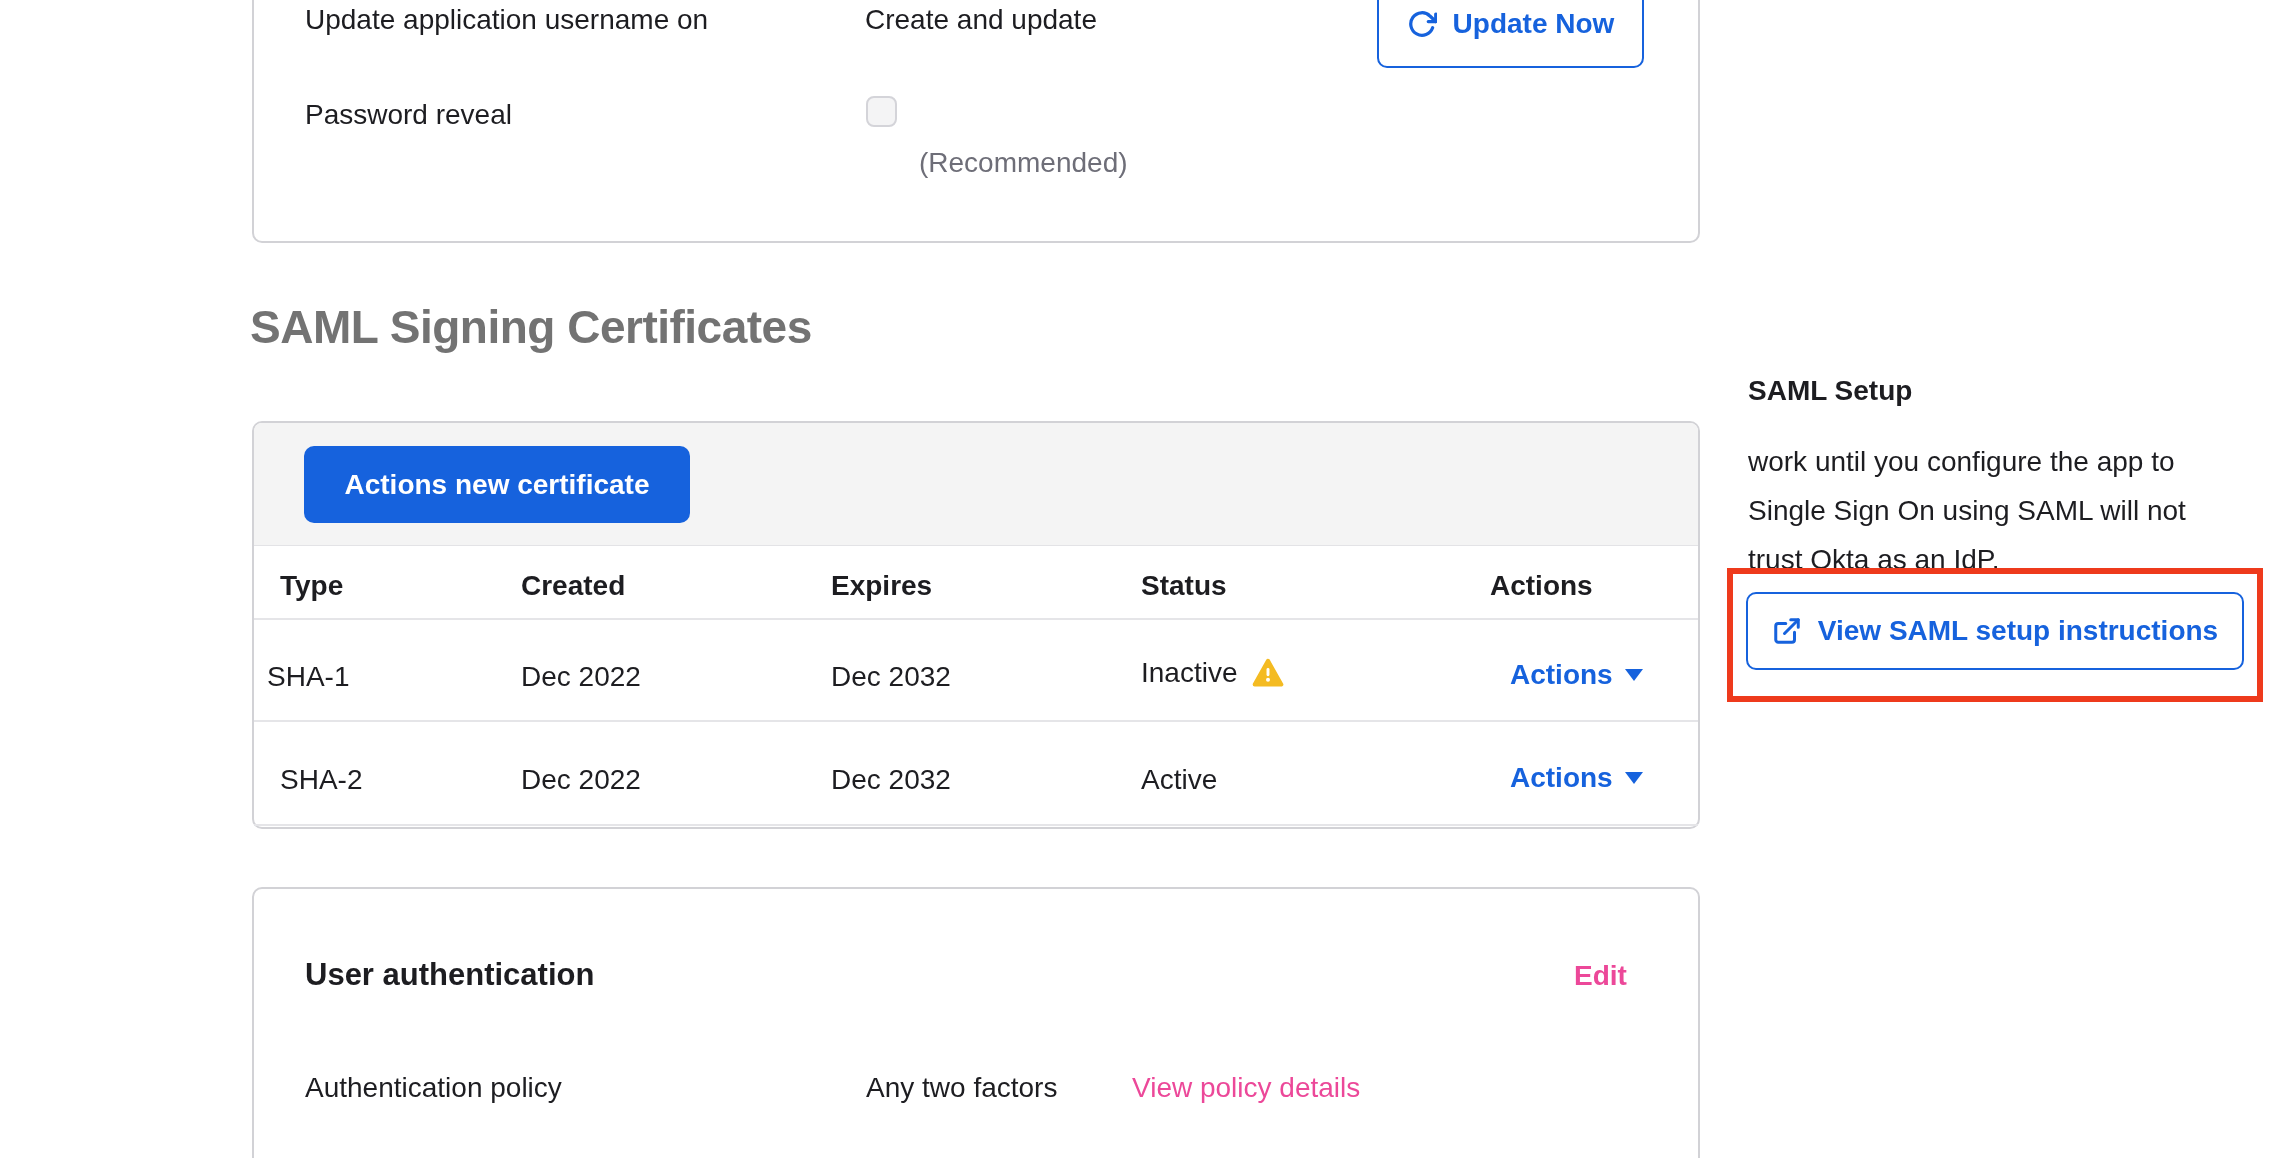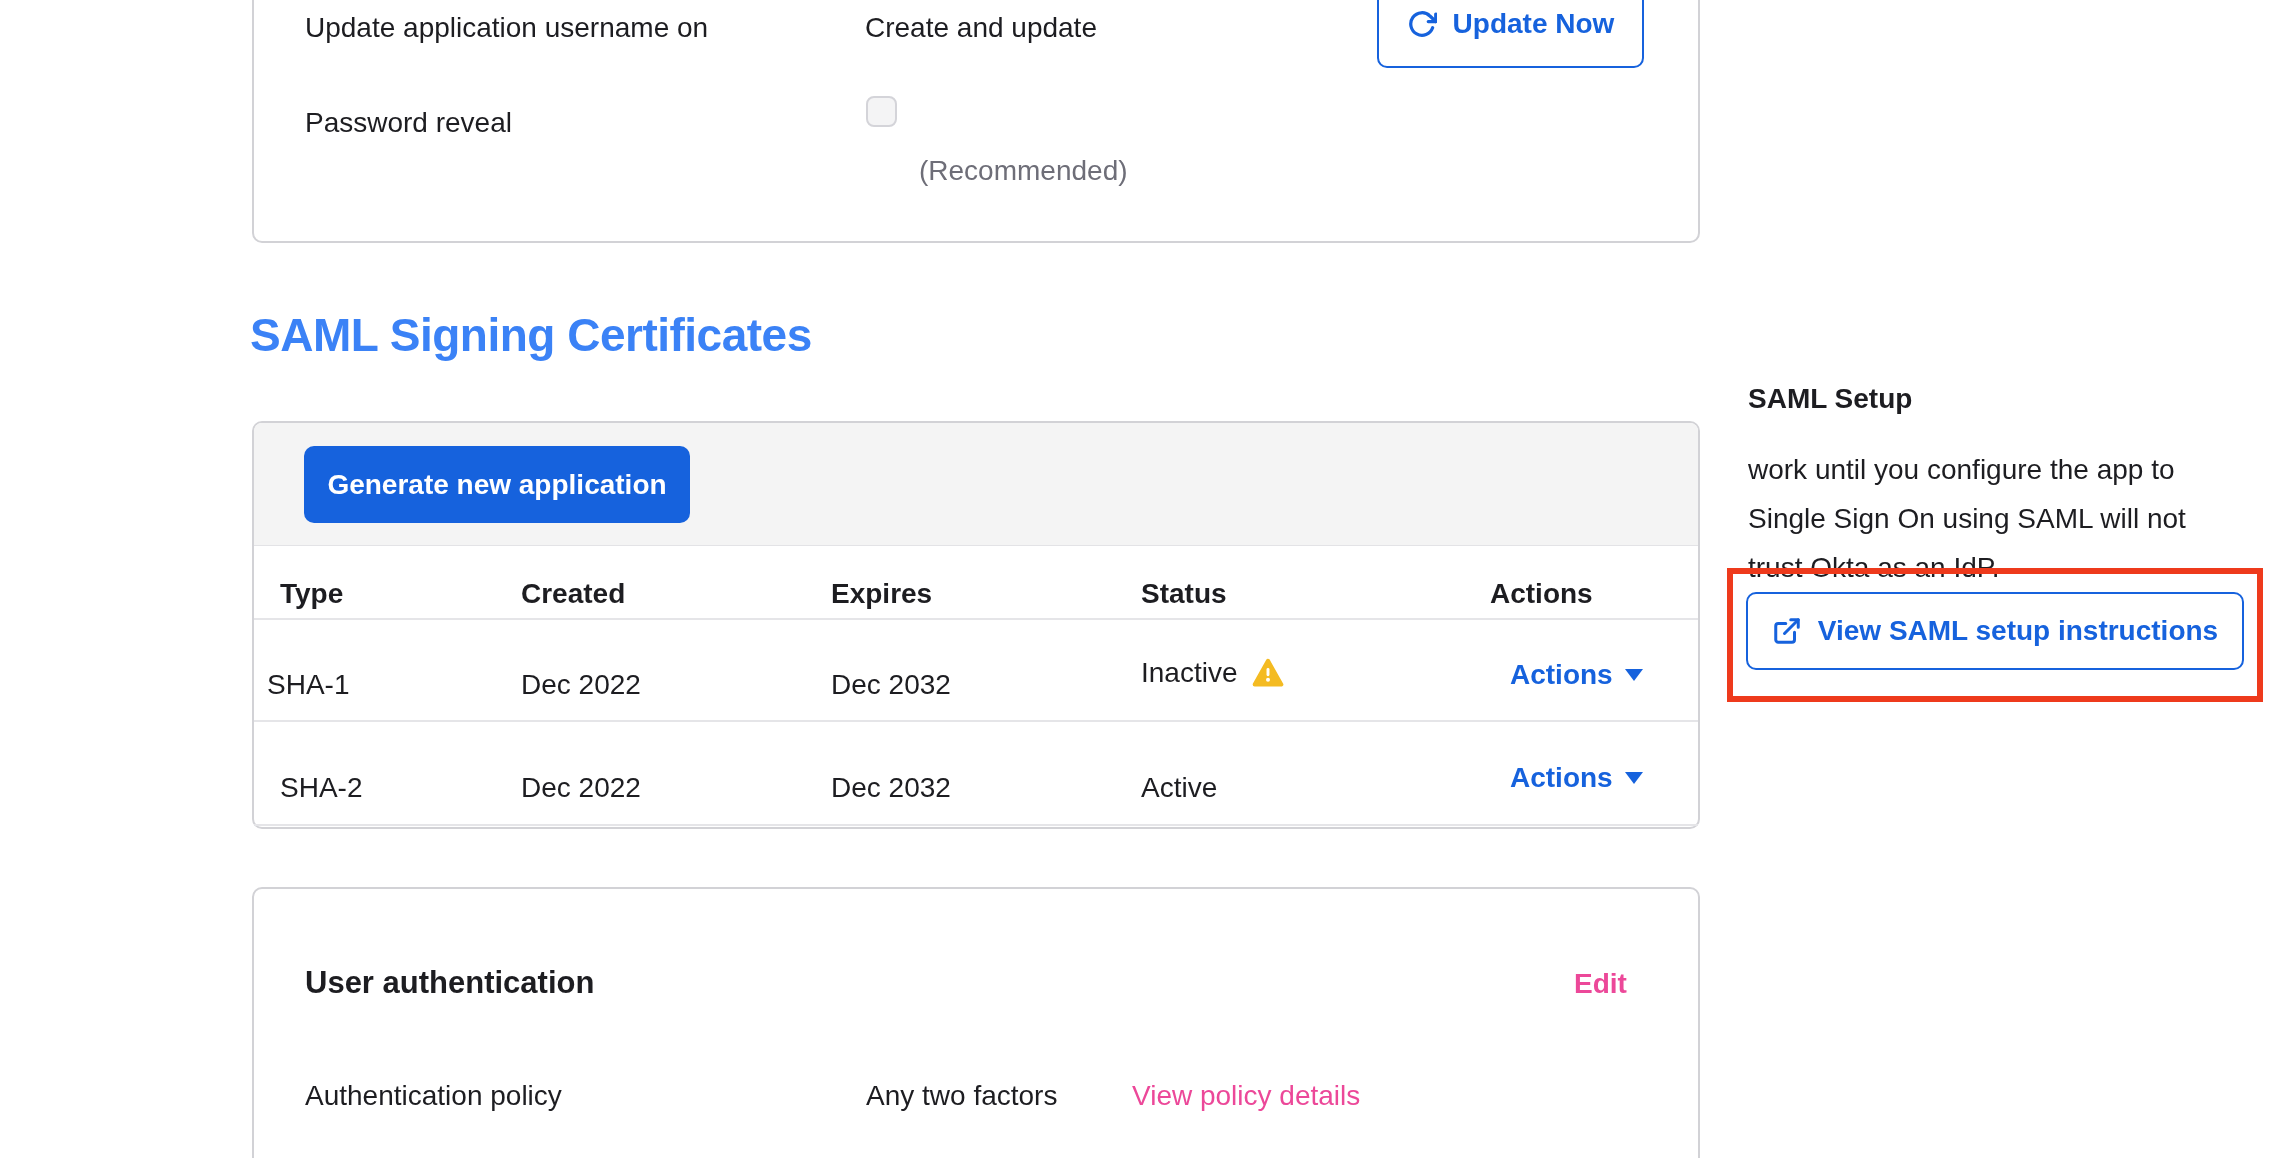--- a/index.html
+++ b/index.html
@@ -2,32 +2,32 @@
 <html><head>
 <meta charset="utf-8">
 <style>
   html,body{margin:0;padding:0;}
   body{
     width:2279px;height:1158px;position:relative;overflow:hidden;
     background:#ffffff;
     font-family:"Liberation Sans","DejaVu Sans",sans-serif;
     color:#1d1d21;
   }
-  .abs{position:absolute;margin-top:8px;}
+  .abs{position:absolute;}
   .txt{font-size:28px;color:#1d1d21;white-space:nowrap;}
   .txt-gray{font-size:28px;color:#6e6e78;white-space:nowrap;}
   .bold{font-weight:700;}
   .blue{color:#ec4899;}
   .card{
     position:absolute;background:#fff;
     border:2px solid #d2d2d6;border-radius:10px;
     box-sizing:border-box;
   }
   .section-heading{
-    font-size:46px;font-weight:700;letter-spacing:-0.5px;color:#3b82f6;white-space:nowrap;
+    font-size:46px;font-weight:700;letter-spacing:-0.5px;color:#737373;white-space:nowrap;
   }
   .btn-outline{
     position:absolute;box-sizing:border-box;
     border:2.5px solid #1662dd;border-radius:10px;background:#fff;
     display:flex;align-items:center;justify-content:center;gap:16px;
     color:#1662dd;font-weight:700;font-size:28px;cursor:pointer;white-space:nowrap;
   }
   .btn-primary{
     position:absolute;box-sizing:border-box;
     background:#1662dd;border:none;border-radius:10px;
@@ -82,21 +82,21 @@
   <div class="abs txt-gray" style="left:665px;top:207px;">(Recommended)</div>
 </div>
 
 <div class="abs section-heading" style="left:250px;top:300px;">SAML Signing Certificates</div>
 
 <div class="card" style="left:252px;top:421px;width:1448px;height:408px;">
 
   <div class="gray-band"></div>
 
   <button class="btn-primary" style="left:50px;top:23px;width:386px;height:77px;">
-    <span>Generate new application</span>
+    <span>Actions new certificate</span>
   </button>
 
   <div class="abs txt bold" style="left:26px;top:147px;">Type</div>
   <div class="abs txt bold" style="left:267px;top:147px;">Created</div>
   <div class="abs txt bold" style="left:577px;top:147px;">Expires</div>
   <div class="abs txt bold" style="left:887px;top:147px;">Status</div>
   <div class="abs txt bold" style="left:1236px;top:147px;">Actions</div>
   <div class="hline" style="top:195px;"></div>
 
   <div>

